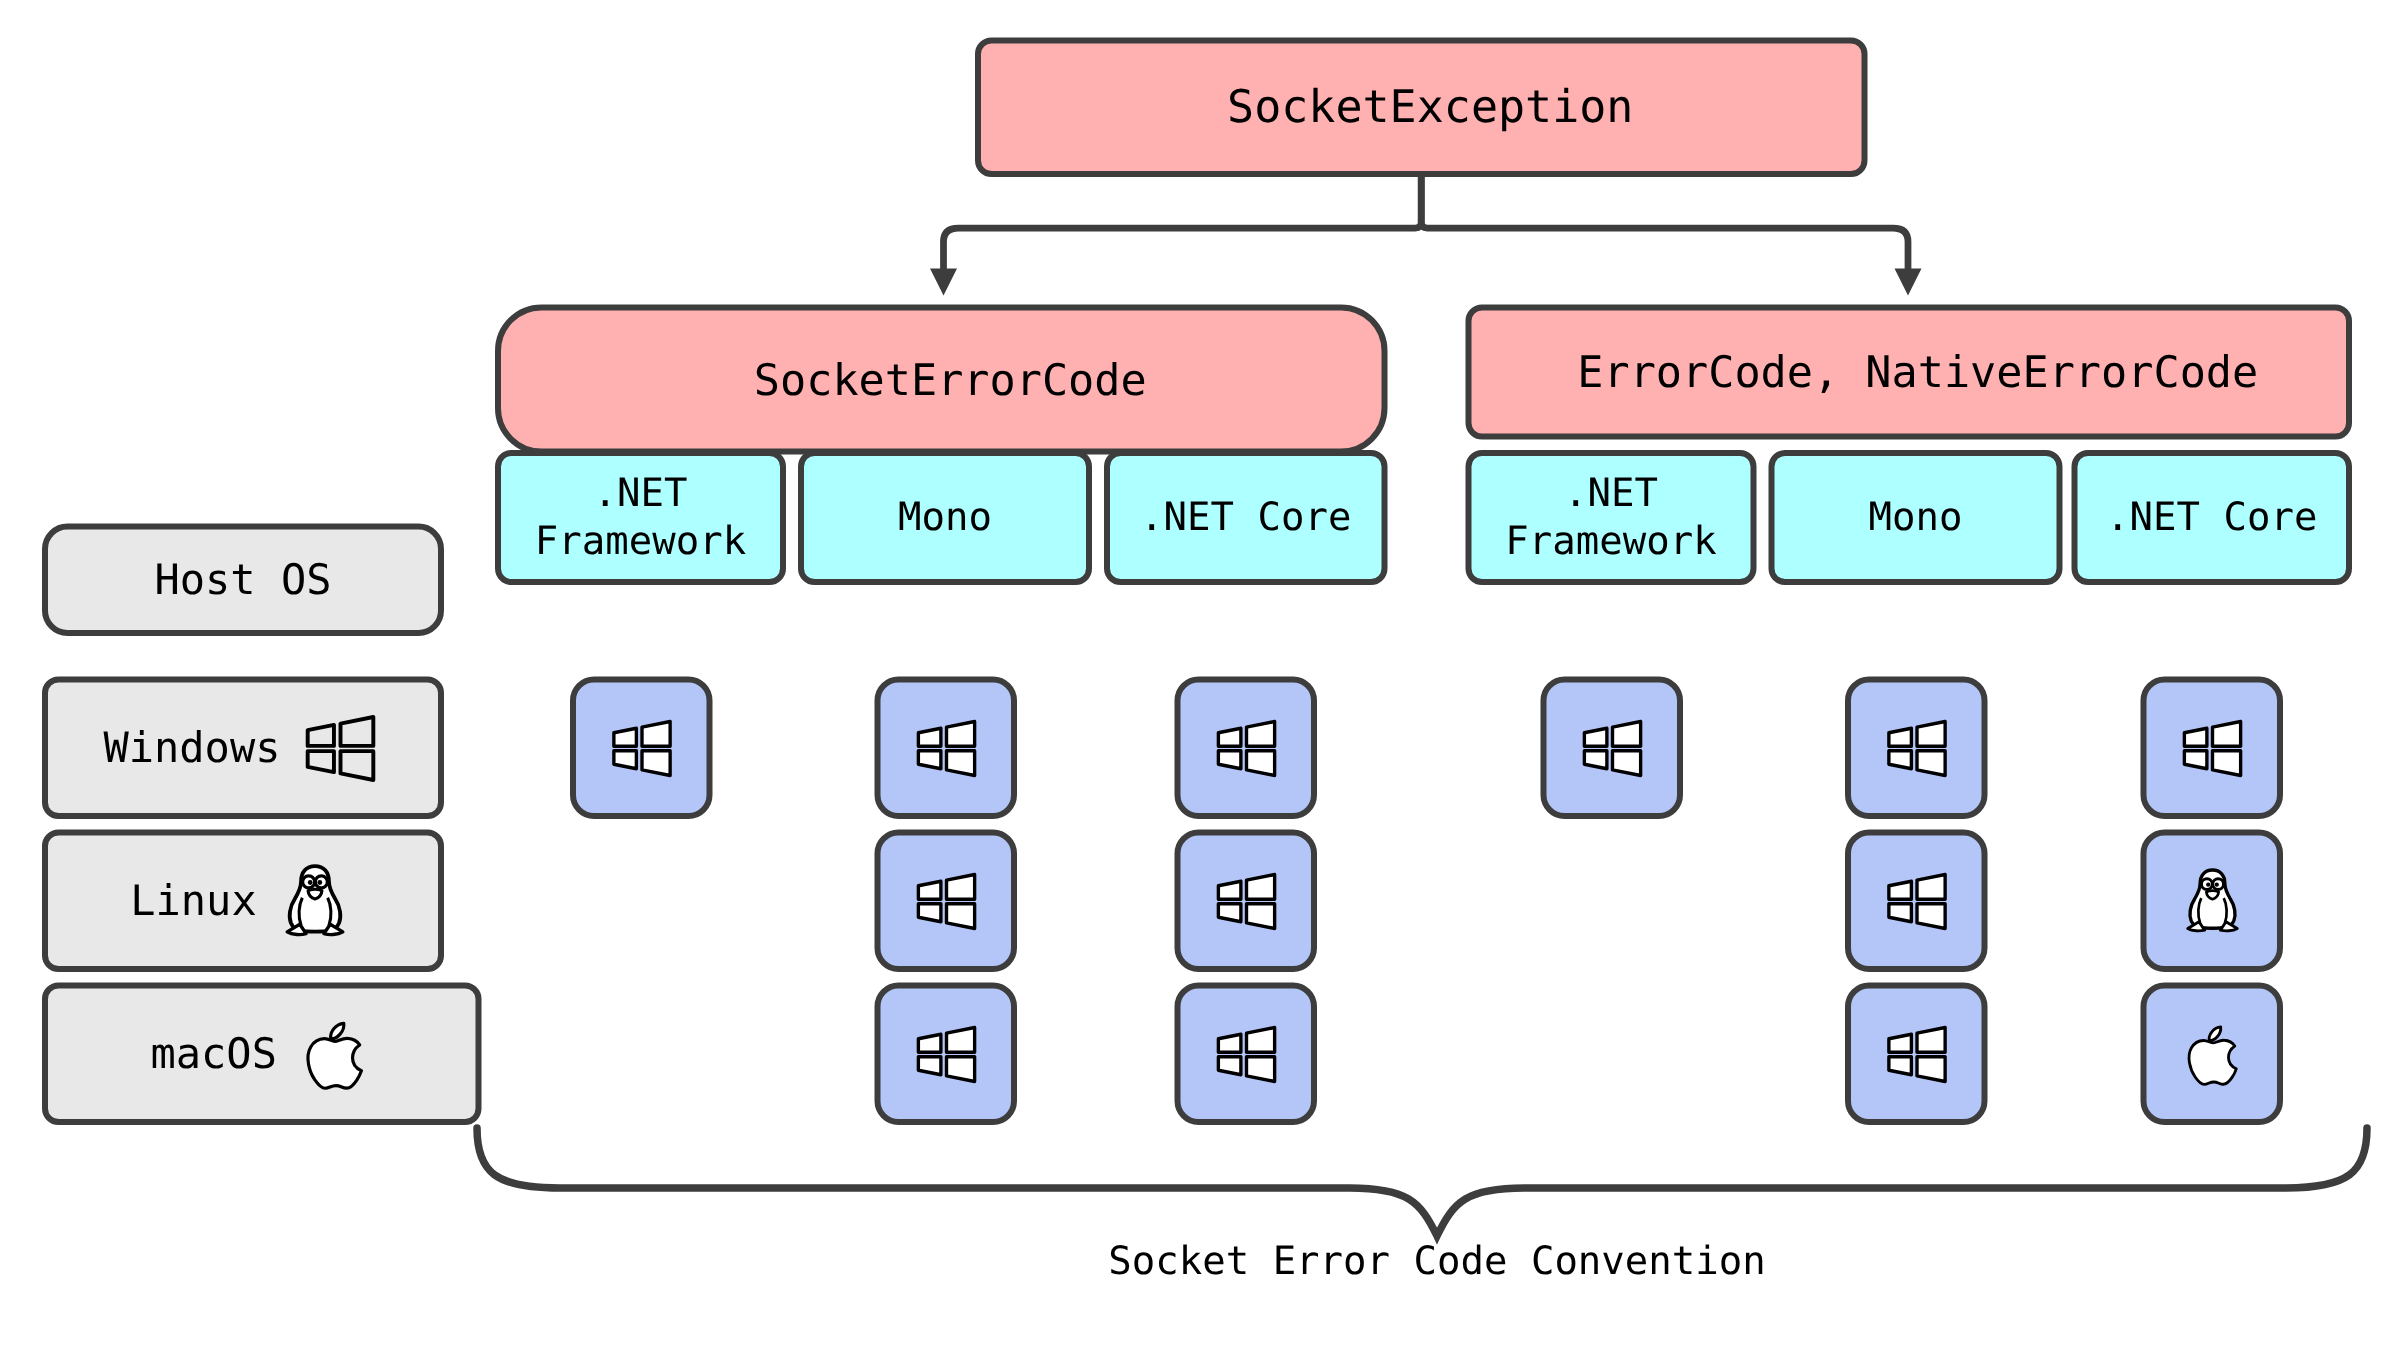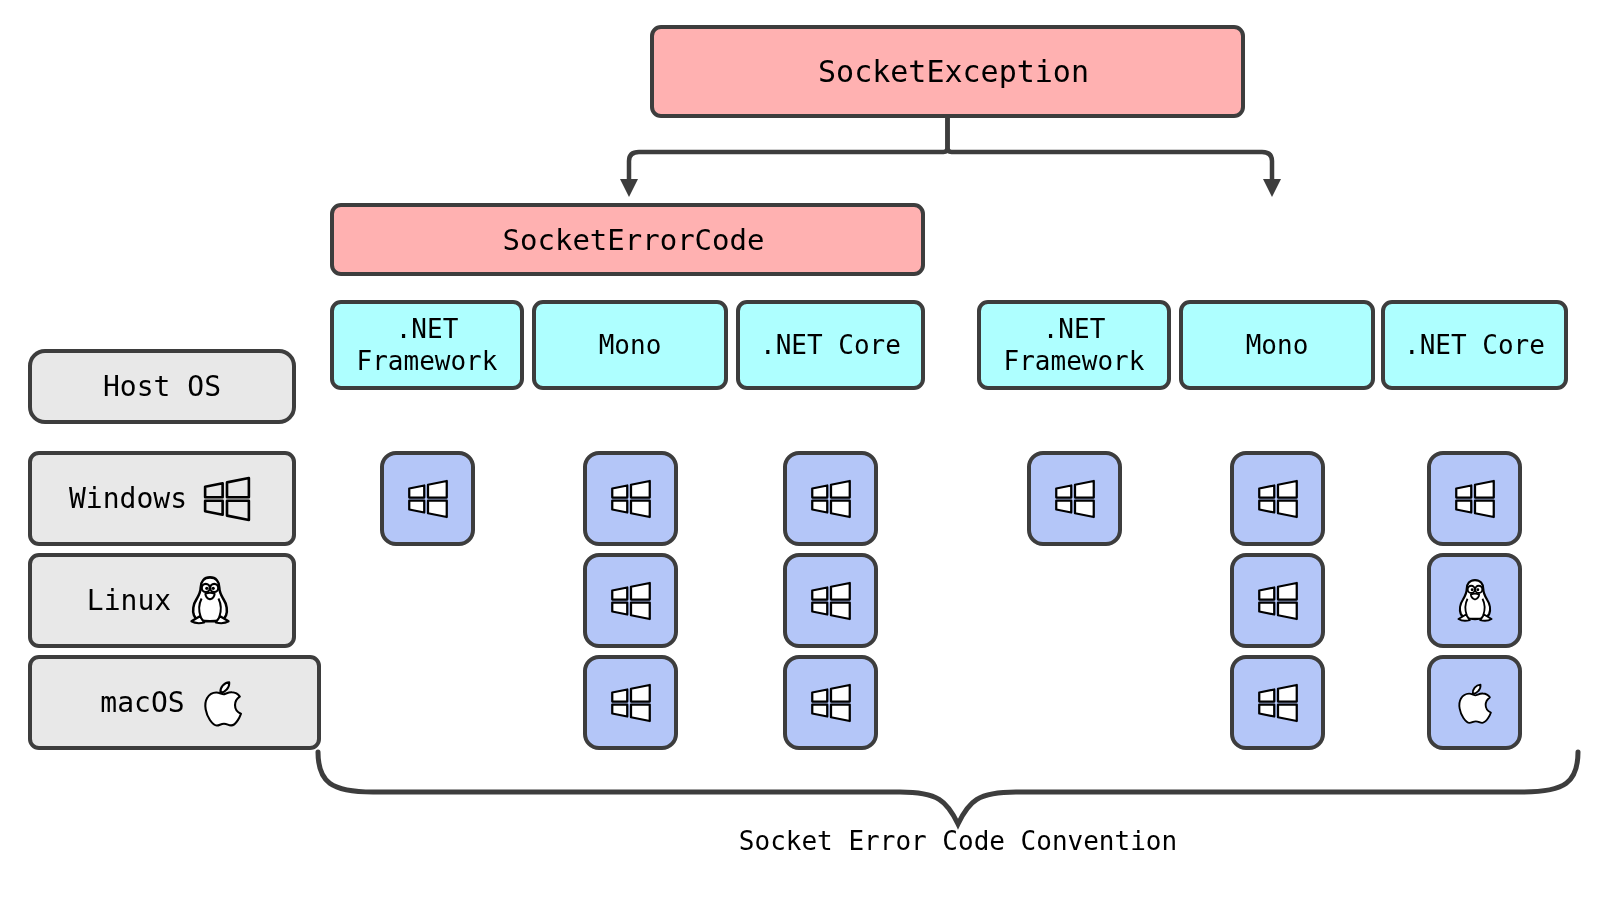--- a/index.html
+++ b/index.html
@@ -55,22 +55,25 @@
     <path d="M947.5 118 V148 Q947.5 152 943.5 152 H639 Q629 152 629 161 V182" fill="none" stroke="#3d3d3d" stroke-width="4.5"></path>
     <path d="M947.5 118 V148 Q947.5 152 951.5 152 H1262 Q1272 152 1272 161 V182" fill="none" stroke="#3d3d3d" stroke-width="4.5"></path>
     <polygon points="620,179 638,179 629,197" fill="#3d3d3d"></polygon>
     <polygon points="1263,179 1281,179 1272,197" fill="#3d3d3d"></polygon>
   </svg>
 
   <div class="box pink root" style="left:650px;top:25px;width:595px;height:93px;">
     <span>SocketException</span>
   </div>
 
-  <div class="box pink" style="left:330px;top:203px;width:595px;height:73px;">
+  <div class="box pink" style="left:330px;top:203px;width:595px;height:100px;border-radius:31px;">
     <span>SocketErrorCode</span>
+  </div>
+  <div class="box pink" style="left:977px;top:203px;width:591px;height:90px;">
+    <span>ErrorCode, NativeErrorCode</span>
   </div>
 
   <div class="box cyan" style="left:330px;top:300px;width:194px;height:90px;">
     <span>.NET Framework</span>
   </div>
   <div class="box cyan" style="left:532px;top:300px;width:196px;height:90px;">
     <span>Mono</span>
   </div>
   <div class="box cyan" style="left:736px;top:300px;width:189px;height:90px;">
     <span>.NET Core</span>

